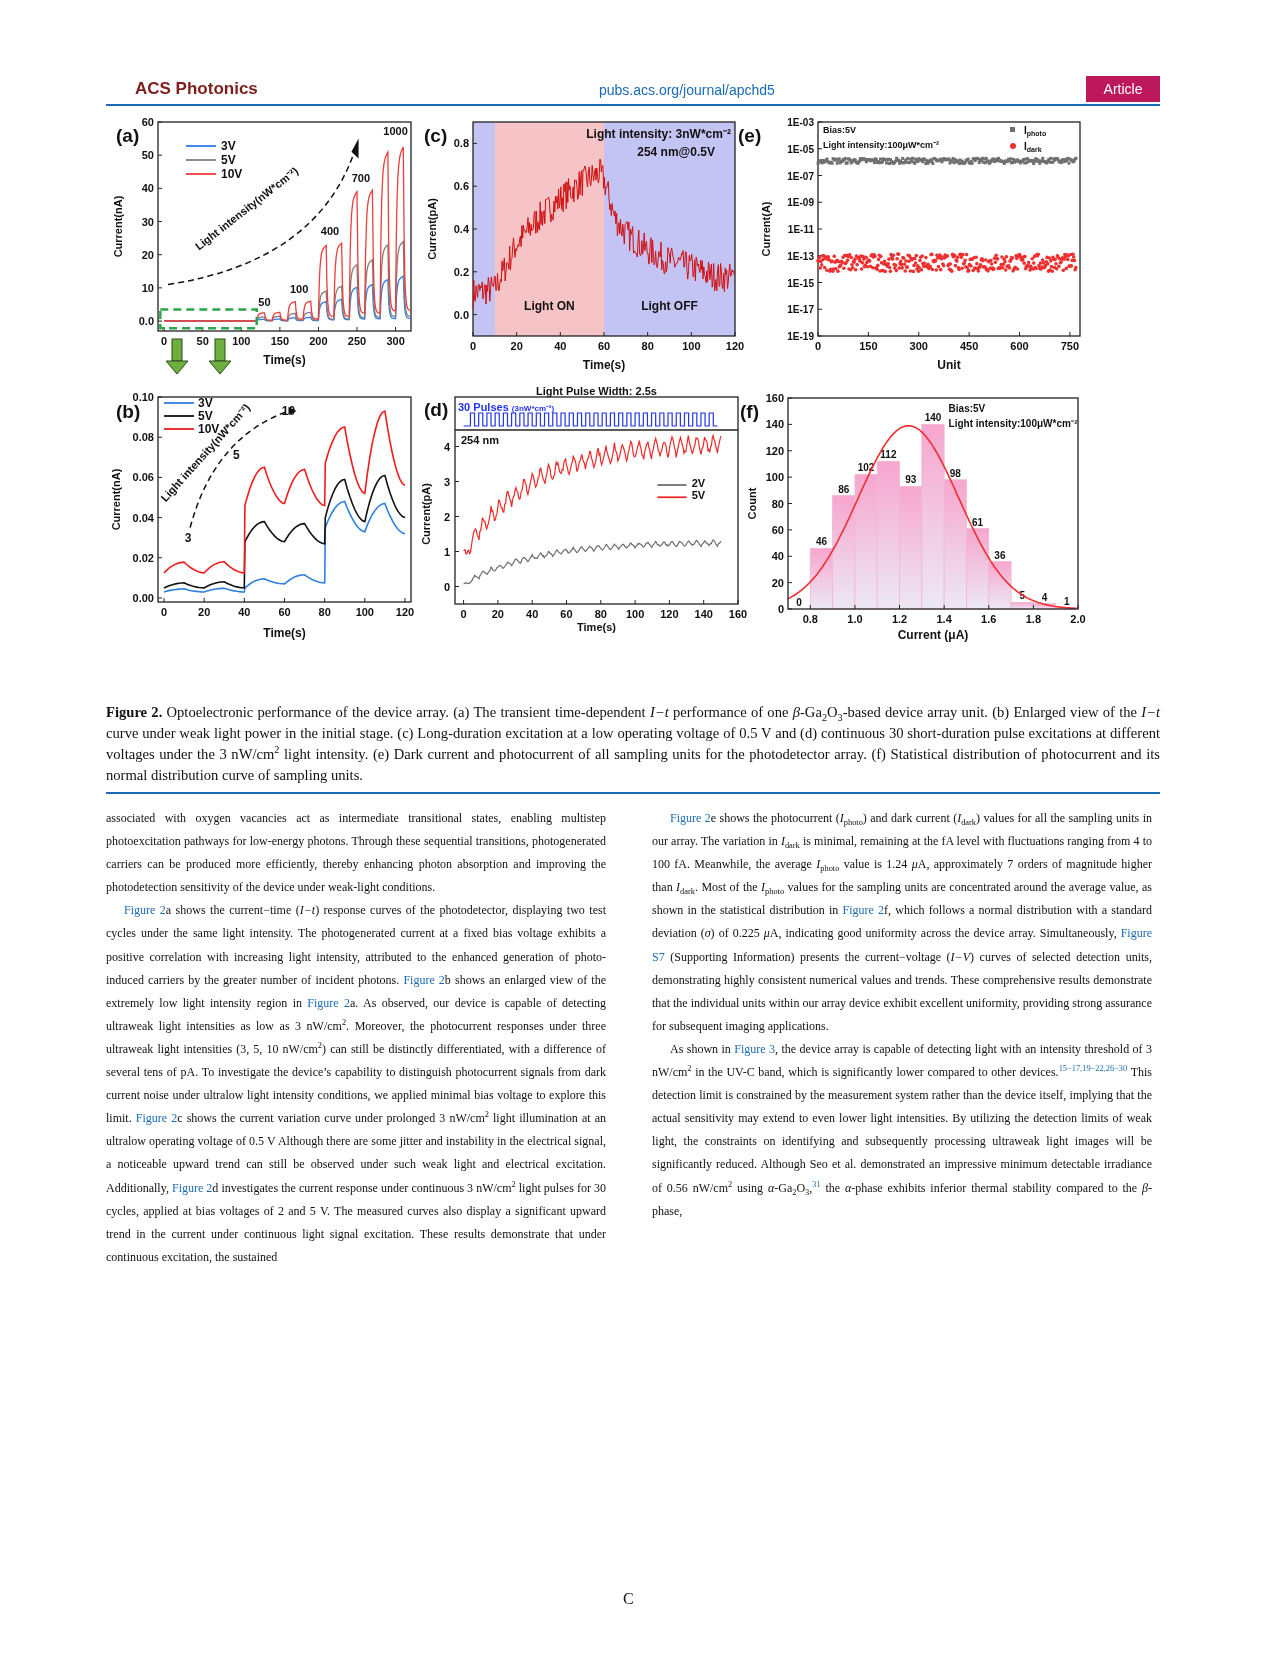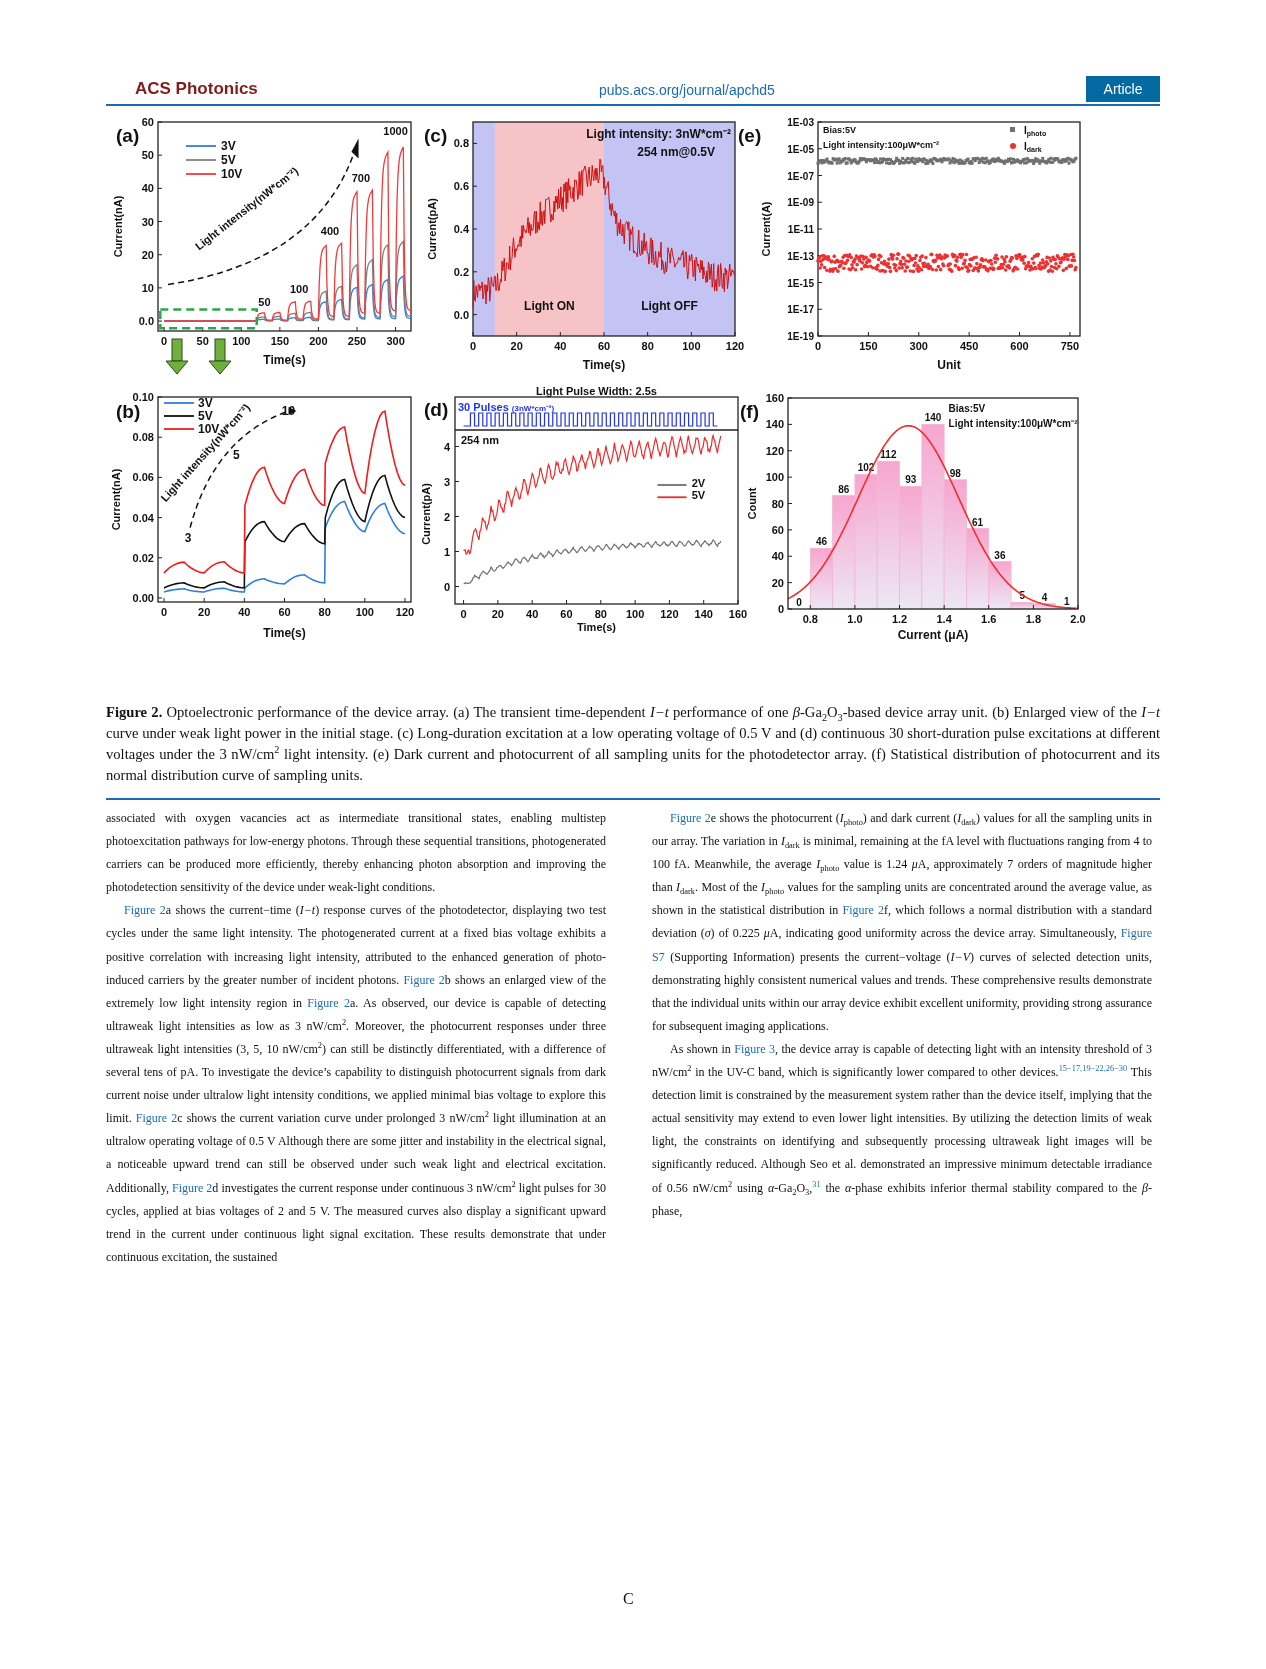--- a/index.html
+++ b/index.html
@@ -1,23 +1,23 @@
 <!DOCTYPE html>
 <html><head>
 <meta charset="utf-8">
 <style>
   html,body{margin:0;padding:0;background:#fff;}
   body{width:1266px;height:1669px;position:relative;overflow:hidden;font-family:"Liberation Serif",serif;color:#111;}
   .hdr{position:absolute;left:106px;top:78px;width:1054px;height:26px;border-bottom:2px solid #1a6bb3;}
   .hdr .journal{position:absolute;left:13px;top:1px;font-family:"Liberation Sans",sans-serif;font-size:17px;font-weight:bold;color:#7f1d1d;margin-left:16px;}
   .hdr .url{position:absolute;left:452px;top:4px;font-family:"Liberation Sans",sans-serif;font-size:14px;color:#1a6bb3;margin-left:41px;}
-  .hdr .badge{position:absolute;right:0;top:-2px;width:74px;height:26px;background:#0369a1;color:#fff;font-family:"Liberation Sans",sans-serif;font-size:14px;line-height:26px;text-align:center;}
+  .hdr .badge{position:absolute;right:0;top:-2px;width:74px;height:26px;background:#be185d;color:#fff;font-family:"Liberation Sans",sans-serif;font-size:14px;line-height:26px;text-align:center;}
   svg text{font-family:"Liberation Sans",sans-serif;}
   .fig{position:absolute;left:100px;top:114px;width:1060px;height:574px;}
-  .caption{position:absolute;left:106px;top:702px;width:1054px;font-size:14.6px;line-height:21px;text-align:justify;border-bottom:2px solid #1a6bb3;padding-bottom:12px;}
+  .caption{position:absolute;left:106px;top:702px;width:1054px;font-size:14.6px;line-height:21px;text-align:justify;border-bottom:2px solid #1a6bb3;padding-bottom:6px;}
   .caption b{font-weight:bold;}
   .col{position:absolute;top:807px;width:500px;font-size:12px;line-height:23.1px;text-align:justify;}
   .col p{margin:0;text-indent:0;}
   .col p.ind{text-indent:18px;}
   .colL{left:106px;}
   .colR{left:652px;}
   .lnk{color:#1a6bb3;}
   sub{font-size:70%;line-height:0;}
   sup{font-size:70%;line-height:0;}
   .pageno{position:absolute;left:623px;top:1590px;font-size:16px;}

